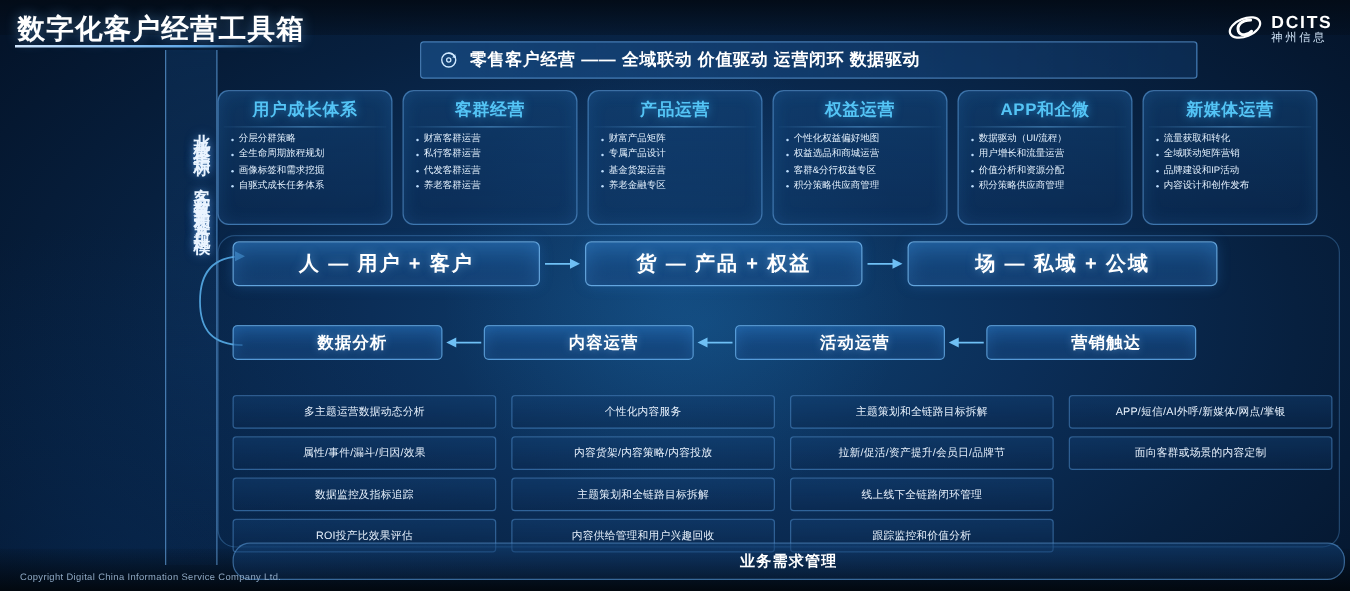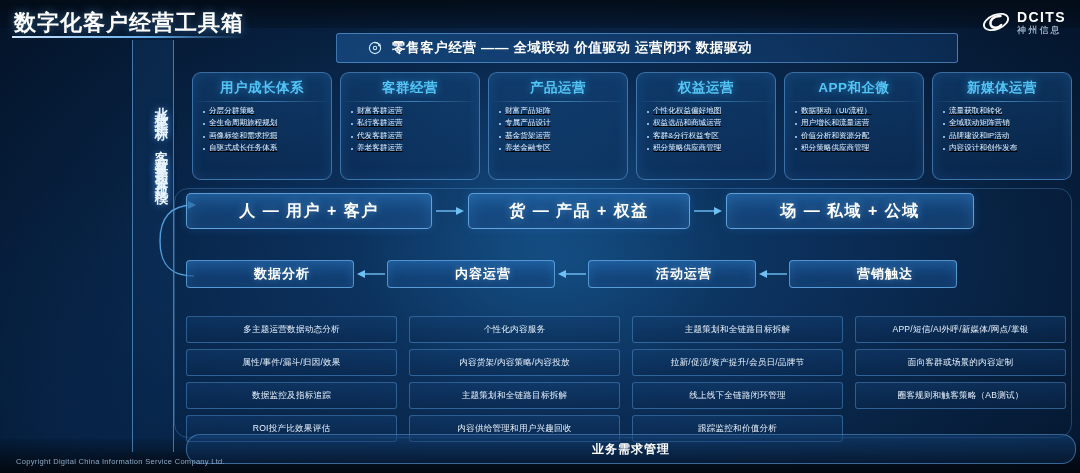--- a/index.html
+++ b/index.html
@@ -73,47 +73,47 @@
     letter-spacing: 5px; line-height: 1;
     text-shadow: 0 0 8px rgba(110,180,255,0.5);
   }
 
   
   .banner {
     position: absolute; left: 336px; top: 33px; width: 622px; height: 30px;
     border: 1px solid rgba(120,190,255,0.50);
     border-radius: 3px;
     background: linear-gradient(90deg, rgba(30,92,158,0.55), rgba(22,70,128,0.35));
-    display: flex; align-items: center; padding-left: 30px; gap: 9px;
+    display: flex; align-items: center; padding-left: 14px; gap: 9px;
   }
   .banner-icon { width: 16px; height: 16px; display:block; }
   .banner-text {
     font-size: 13.5px; color: #ffffff; font-weight: bold; letter-spacing: 0.6px;
     white-space: nowrap;
   }
 
   
-  .cards { position: absolute; left: 192px; top: 72px; width: 880px; height: 108px;
+  .cards { position: absolute; left: 174px; top: 72px; width: 880px; height: 108px;
            display: flex; gap: 8px; }
   .card {
     flex: 1;
     border: 1px solid rgba(110,180,245,0.50);
     border-radius: 9px;
     background: linear-gradient(180deg, rgba(20,72,126,0.55) 0%, rgba(12,44,86,0.50) 100%);
     box-shadow: inset 0 0 14px rgba(60,150,230,0.16);
     padding: 6px 4px 4px 4px;
     display: flex; flex-direction: column;
   }
   .card-title {
     text-align: center; font-size: 13.5px; font-weight: bold; color: #54c4f5;
     letter-spacing: 0.5px; padding-bottom: 4px;
     text-shadow: 0 0 8px rgba(60,180,250,0.55);
   }
   .card-sep { height:1px; background: linear-gradient(90deg, rgba(90,170,235,0.05), rgba(110,190,250,0.55), rgba(90,170,235,0.05)); }
-  .card-list { padding: 4px 2px 0 6px; display:flex; flex-direction:column; gap: 2px; text-decoration: underline; }
+  .card-list { padding: 4px 2px 0 6px; display:flex; flex-direction:column; gap: 2px; }
   .card-li {
     font-size: 7.6px; color: #e3f0fd; line-height: 1.35;
     display: flex; align-items: flex-start; gap: 4px;
     white-space: nowrap;
   }
   .dot {
     width: 2px; height: 2px; background: #bcdcfb; border-radius: 50%;
     margin-top: 5px; flex: 0 0 auto;
   }
 
@@ -421,19 +421,18 @@
   </div>
   <div class="gcol">
     <div class="gcell">主题策划和全链路目标拆解</div>
     <div class="gcell">拉新/促活/资产提升/会员日/品牌节</div>
     <div class="gcell">线上线下全链路闭环管理</div>
     <div class="gcell">跟踪监控和价值分析</div>
   </div>
   <div class="gcol">
     <div class="gcell">APP/短信/AI外呼/新媒体/网点/掌银</div>
     <div class="gcell">面向客群或场景的内容定制</div>
-    <div class="gcell">圈客规则和触客策略（AB测试）</div>
   </div>
 </div>
 
 <div class="bottom-bar">业务需求管理</div>
 
 <div class="copyright">Copyright  Digital China Information Service Company Ltd.</div>
 
 </body></html>

